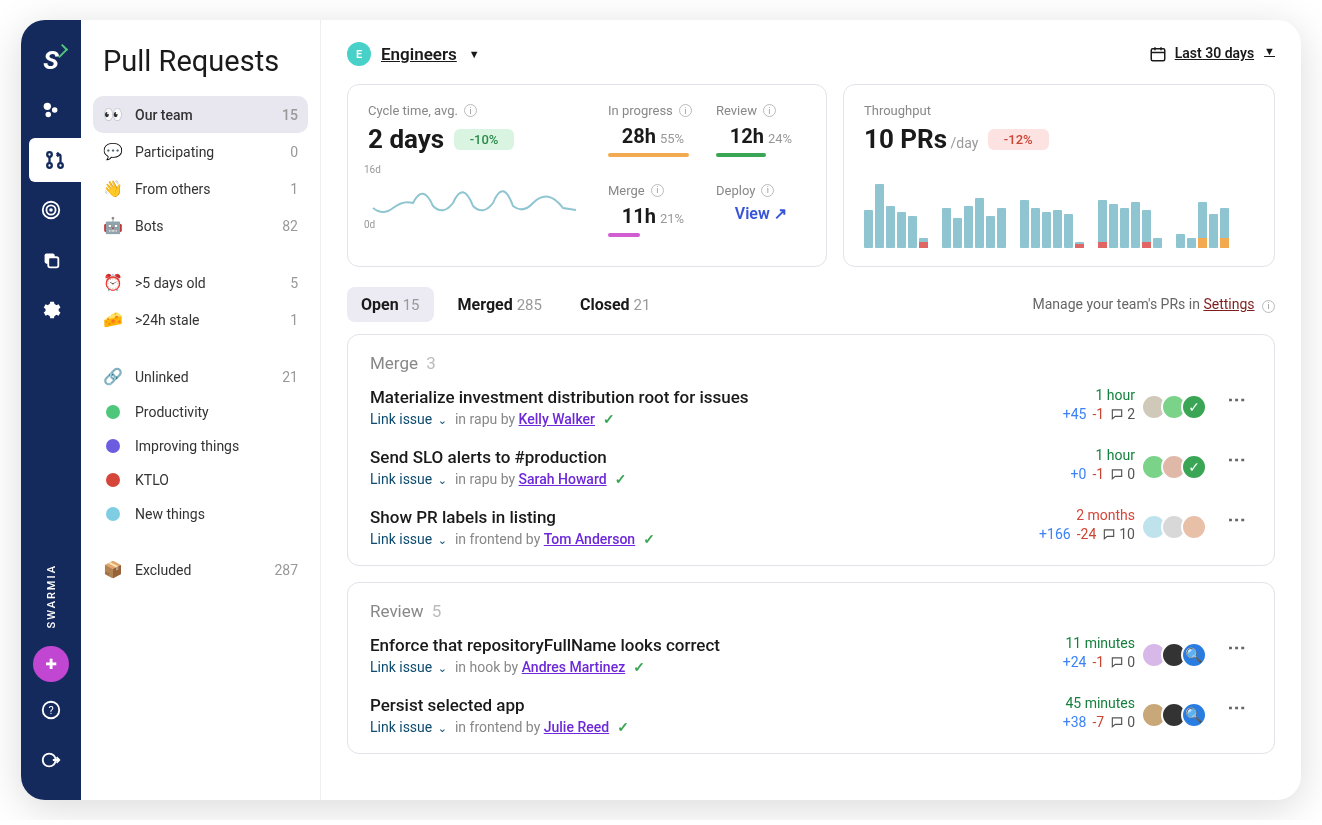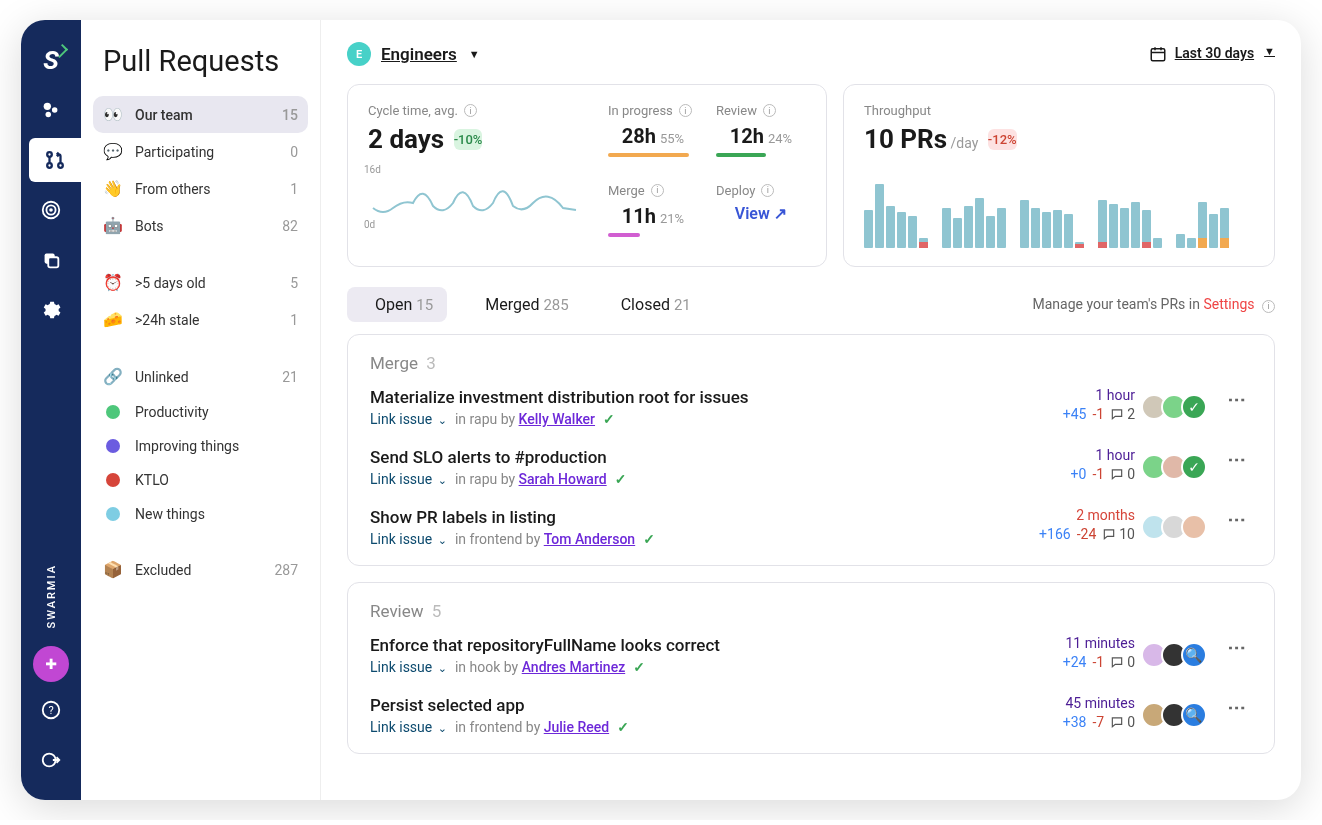--- a/index.html
+++ b/index.html
@@ -28,56 +28,56 @@
 .team-badge { width: 24px; height: 24px; border-radius: 50%; background: #47d1c8; color: #fff; font-size: 11px; font-weight: 600; display: flex; align-items: center; justify-content: center; }
 .team-sel .name { font-weight: 600; text-decoration: underline; font-size: 17px; }
 .date-sel { display: flex; align-items: flex-start; gap: 8px; cursor: pointer; font-weight: 600; text-decoration: underline; }
 .cards { display: flex; gap: 16px; margin-bottom: 20px; }
 .card { border: 1px solid #e2e2e8; border-radius: 12px; padding: 18px 20px; }
 .card.cycle { flex: 1; display: flex; gap: 30px; }
 .card.throughput { width: 440px; }
 .metric-label { color: #888; font-size: 13px; display: flex; align-items: center; gap: 6px; margin-bottom: 6px; }
 .info-icon { width: 13px; height: 13px; border: 1px solid #bbb; border-radius: 50%; display: inline-flex; align-items: center; justify-content: center; font-size: 9px; color: #999; }
 .big-value { font-size: 26px; font-weight: 700; display: inline-block; }
-.delta { display: inline-block; padding: 3px 0; border-radius: 6px; font-size: 13px; font-weight: 500; margin-left: 6px; vertical-align: 4px; }
+.delta { display: inline-block; padding: 3px 16px; border-radius: 6px; font-size: 13px; font-weight: 500; margin-left: 6px; vertical-align: 4px; }
 .delta.good { background: #d9f4e0; color: #2a8a4a; }
 .delta.bad { background: #fde2e2; color: #c43; }
 .sub-metrics { display: grid; grid-template-columns: 90px 90px; gap: 14px 18px; text-align: center; }
 .sub-metric .val { font-size: 20px; font-weight: 700; display: inline; }
 .sub-metric .pct { color: #999; font-size: 13px; margin-left: 4px; }
 .sub-metric .bar { height: 4px; border-radius: 2px; margin-top: 5px; }
 .view-link { color: #3855d6; font-weight: 600; cursor: pointer; font-size: 16px; }
 .spark-wrap { margin-top: 14px; position: relative; }
 .spark-wrap .axis { position: absolute; left: -4px; font-size: 10px; color: #999; }
 .throughput-bars { display: flex; gap: 14px; align-items: flex-end; height: 80px; margin-top: 14px; }
 .bar-group { display: flex; gap: 2px; align-items: flex-end; height: 100%; }
 .bar { width: 9px; background: #8fc5d1; border-radius: 1px; position: relative; }
 .bar .red { position:absolute; bottom:0; left:0; right:0; background:#e06666; }
 .bar .orange { position:absolute; bottom:0; left:0; right:0; background:#f2a950; }
 .tabs-row { display: flex; align-items: center; margin-bottom: 12px; }
 .tab { padding: 8px 14px; border-radius: 8px; cursor: pointer; margin-right: 10px; }
 .tab.active { background: #eceaf2; }
-.tab .name { font-weight: 400; font-size: 16px; margin-left: 14px; }
+.tab .name { font-weight: 700; font-size: 16px; }
 .tab .cnt { color: #999; margin-left: 4px; font-size: 15px; }
 .tabs-spacer { flex: 1; }
 .settings-note { color: #666; font-size: 14px; }
-.settings-note a { color: #ef4444; cursor:pointer; }
+.settings-note a { color: #7f1d1d; text-decoration: underline; cursor:pointer; }
 .pr-card { border: 1px solid #e2e2e8; border-radius: 12px; padding: 18px 22px; margin-bottom: 16px; }
 .section-header { color: #888; font-size: 17px; margin-bottom: 14px; }
 .section-header .cnt { color: #bbb; margin-left: 4px; }
 .pr-row { display: flex; margin-bottom: 20px; gap: 12px; }
 .pr-row:last-child { margin-bottom: 0; }
 .pr-info { flex: 1; }
 .pr-title { font-size: 17px; font-weight: 500; margin-bottom: 4px; }
 .pr-meta { font-size: 14px; color: #888; display: flex; align-items: center; gap: 8px; }
 .pr-meta .link-issue { color: #0c4a6e; font-weight: 400; cursor: pointer; }
 .pr-meta strong { color: #6d28d9; font-weight: 500; text-decoration: underline; }
 .check { color: #3aa655; font-weight: bold; }
 .pr-stats { text-align: right; font-size: 14px; }
-.pr-time { color: #4c1d95; margin-bottom: 3px; }
+.pr-time { color: #15803d; margin-bottom: 3px; }
 .pr-time.stale { color: #d6453a; }
 .pr-diff { display: flex; gap: 6px; justify-content: flex-end; align-items: center; }
 .add { color: #3b82f6; }
 .del { color: #c43; }
 .comments { color: #555; display: flex; align-items: center; gap: 3px; }
 .avatars { display: flex; align-items: center; }
 .avatars .av { width: 26px; height: 26px; border-radius: 50%; border: 2px solid #fff; margin-left: -6px; background: #ccc; display:flex; align-items:center; justify-content:center; font-size:12px; }
 .avatars .status { width: 26px; height: 26px; border-radius: 50%; border: 2px solid #fff; margin-left: -6px; display:flex; align-items:center; justify-content:center; font-size:14px; color:#fff; }
 .more-icon { cursor: pointer; padding: 4px; color: #666; font-size: 18px; font-weight:bold; writing-mode: vertical-lr; margin-left:4px; }
 .chev { font-size: 11px; margin-left:2px; }

